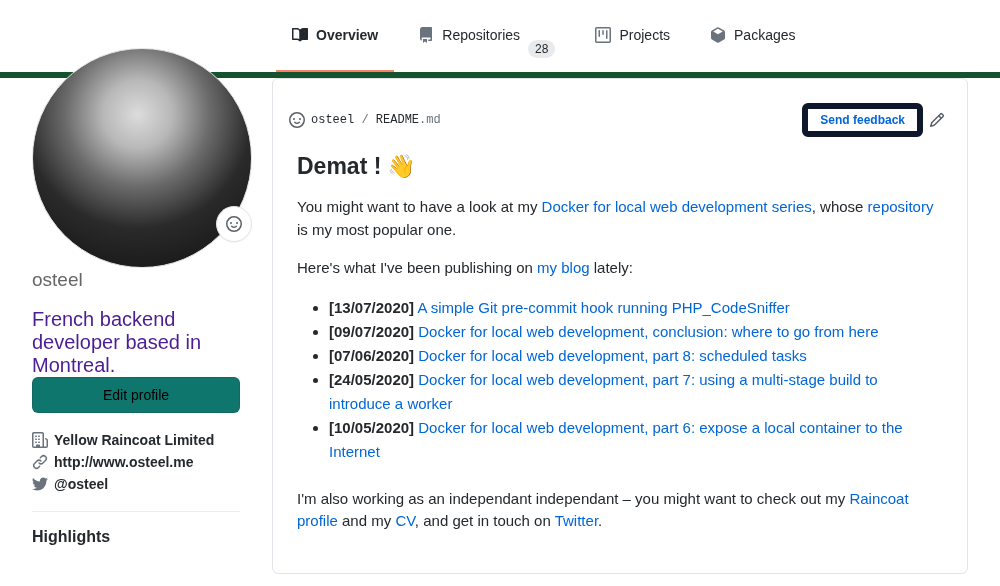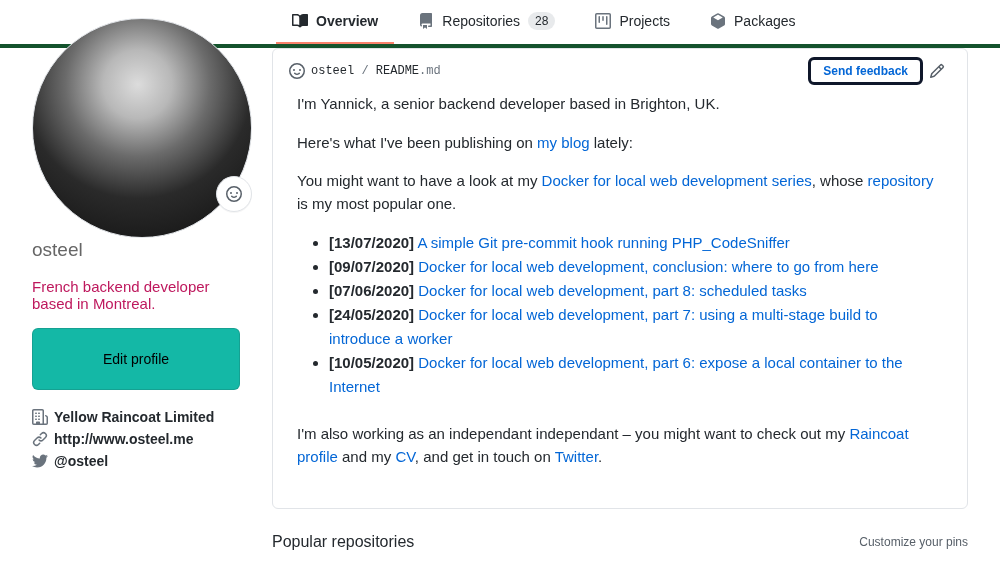--- a/index.html
+++ b/index.html
@@ -18,21 +18,21 @@
   .left-col {
     width: 256px;
     flex-shrink: 0;
     padding: 0 16px 0 32px;
   }
   .right-col {
     flex: 1;
     padding: 0 32px 0 16px;
   }
   .tabs-outer {
-    border-bottom: 4px solid #14532d;
+    border-bottom: 6px solid #14532d;
   }
   .tabs-inner {
     max-width: 1000px;
     margin: 0 auto;
     display: flex;
     padding-left: 276px;
     gap: 8px;
   }
   .tab {
     display: inline-flex;
@@ -49,20 +49,21 @@
     border-bottom-color: #f9826c;
   }
   .tab .icon { color: #6a737d; }
   .tab.active .icon { color: #24292e; }
   .counter {
     background: #d1d5da80;
     border-radius: 20px;
     padding: 2px 7px;
     font-size: 12px;
     font-weight: 500;
+    margin-top: 28px;
   }
   .avatar-wrap {
     position: relative;
     margin-top: -30px;
     width: 220px;
     height: 220px;
   }
   .avatar {
     width: 220px;
     height: 220px;
@@ -91,30 +92,29 @@
     margin-top: 16px;
   }
   .username {
     font-size: 19px;
     color: #666;
     font-weight: 300;
     line-height: 24px;
     margin-bottom: 16px;
   }
   .bio {
-    font-size: 15px;
-    color: #be185d;
-    margin-bottom: 16px;
+    font-size: 20px;
+    color: #4c1d95;
   }
   .edit-btn {
     width: 100%;
-    padding: 22px 16px;
+    padding: 9px 16px;
     font-size: 14px;
     font-weight: 500;
-    background: #14b8a6;
+    background: #0f766e;
     border: 1px solid rgba(27,31,35,0.15);
     border-radius: 6px;
     cursor: pointer;
     margin-bottom: 16px;
   }
   .info-list {
     list-style: none;
     padding: 0;
     margin: 0 0 16px 0;
   }
@@ -131,21 +131,21 @@
   .highlights-hdr {
     font-size: 16px;
     font-weight: 600;
     border-top: 1px solid #eaecef;
     padding-top: 16px;
     margin: 0;
   }
   .readme-box {
     border: 1px solid #e1e4e8;
     border-radius: 6px;
-    padding: 16px 24px 24px 24px;
+    padding: 32px 24px 24px 24px;
     margin-bottom: 24px;
   }
   .readme-head {
     display: flex;
     align-items: center;
     margin: -8px -8px 8px -8px;
   }
   .readme-path {
     flex: 1;
     font-family: SFMono-Regular, Consolas, "Liberation Mono", Menlo, monospace;
@@ -153,21 +153,21 @@
     color: #24292e;
     display: flex;
     align-items: center;
     gap: 6px;
   }
   .readme-path .muted { color: #6a737d; }
   .send-feedback {
     font-size: 12px;
     font-weight: 600;
     color: #0366d6;
-    border: 3px solid #0f172a;
+    border: 6px solid #0f172a;
     border-radius: 6px;
     padding: 4px 12px;
     background: #fff;
     cursor: pointer;
   }
   .pencil {
     color: #586069;
     padding: 6px;
     cursor: pointer;
   }
@@ -282,20 +282,21 @@
       </li>
       <li>
         <span class="icon">
           <svg width="16" height="16" viewBox="0 0 273.5 222.3" fill="currentColor">
               <path d="M273.5 26.3a109.77 109.77 0 01-32.2 8.8 56.07 56.07 0 0024.7-31 113.39 113.39 0 01-35.7 13.6 56.1 56.1 0 00-97 38.4 54 54 0 001.5 12.8A159.68 159.68 0 0119 10.3a56.12 56.12 0 0017.4 74.9 56.06 56.06 0 01-25.4-7v.7a56.11 56.11 0 0045 55 55.65 55.65 0 01-14.8 2 62.39 62.39 0 01-10.6-1 56.24 56.24 0 0052.4 39 112.87 112.87 0 01-69.7 24 119 119 0 01-13.4-.8 158.83 158.83 0 0086 25.2c103.2 0 159.6-85.5 159.6-159.6 0-2.4-.1-4.9-.2-7.3a114.25 114.25 0 0028.1-29.1"></path>
             </svg>
         </span>
         <span>@osteel</span>
       </li>
     </ul>
+    <h2 class="highlights-hdr">Highlights</h2>
   </aside>
 
   <main class="right-col">
     <div class="readme-box">
       <div class="readme-head">
         <div class="readme-path">
           <span>
             <svg width="16" height="16" viewBox="0 0 16 16" fill="#586069">
                 <path d="M1.5 8a6.5 6.5 0 1113 0 6.5 6.5 0 01-13 0zM8 0a8 8 0 100 16A8 8 0 008 0zM5 8a1 1 0 100-2 1 1 0 000 2zm7-1a1 1 0 11-2 0 1 1 0 012 0zM5.32 9.636a.75.75 0 011.038.175l.007.009c.103.118.22.222.35.31.264.178.683.37 1.285.37.602 0 1.02-.192 1.285-.371.13-.088.247-.192.35-.31l.007-.008a.75.75 0 011.222.87l-.614-.431c.614.43.614.431.613.431v.001l-.001.002-.002.003-.005.007-.014.019a1.984 1.984 0 01-.184.213c-.16.166-.338.316-.53.445-.63.418-1.37.638-2.127.629-.946 0-1.652-.308-2.126-.63a3.32 3.32 0 01-.715-.657l-.014-.02-.005-.006-.002-.003v-.002h-.001l.613-.432-.614.43a.75.75 0 01.183-1.044h.001z"></path>
               </svg>
@@ -307,26 +308,26 @@
         <button class="send-feedback">Send feedback</button>
         <span class="pencil">
           <span>
             <svg width="16" height="16" viewBox="0 0 16 16" fill="currentColor">
                 <path d="M11.013 1.427a1.75 1.75 0 012.474 0l1.086 1.086a1.75 1.75 0 010 2.474l-8.61 8.61c-.21.21-.47.364-.756.445l-3.251.93a.75.75 0 01-.927-.928l.929-3.25a1.75 1.75 0 01.445-.758l8.61-8.61zm1.414 1.06a.25.25 0 00-.354 0L10.811 3.75l1.439 1.44 1.263-1.263a.25.25 0 000-.354l-1.086-1.086zM11.189 6.25L9.75 4.81l-6.286 6.287a.25.25 0 00-.064.108l-.558 1.953 1.953-.558a.249.249 0 00.108-.064l6.286-6.286z"></path>
               </svg>
           </span>
         </span>
       </div>
       <div class="readme-body">
-        <p>I'm Yannick, a senior backend developer based in Brighton, UK.</p>
+        <h1 class="readme-title">Demat ! 👋</h1>
+        <p>
+          <span>You might want to have a look at my </span><a>Docker for local web development series</a><span>, whose </span><a>repository</a><span> is my most popular one.</span>
+        </p>
         <p>
           <span>Here's what I've been publishing on </span><a>my blog</a><span> lately:</span>
-        </p>
-        <p>
-          <span>You might want to have a look at my </span><a>Docker for local web development series</a><span>, whose </span><a>repository</a><span> is my most popular one.</span>
         </p>
         <ul>
           <li><strong>[13/07/2020]</strong> <a>A simple Git pre-commit hook running PHP_CodeSniffer</a></li>
           <li><strong>[09/07/2020]</strong> <a>Docker for local web development, conclusion: where to go from here</a></li>
           <li><strong>[07/06/2020]</strong> <a>Docker for local web development, part 8: scheduled tasks</a></li>
           <li><strong>[24/05/2020]</strong> <a>Docker for local web development, part 7: using a multi-stage build to introduce a worker</a></li>
           <li><strong>[10/05/2020]</strong> <a>Docker for local web development, part 6: expose a local container to the Internet</a></li>
         </ul>
         <p>
           <span>I'm also working as an independant independant – you might want to check out my </span><a>Raincoat profile</a><span> and my </span><a>CV</a><span>, and get in touch on </span><a>Twitter</a><span>.</span>

